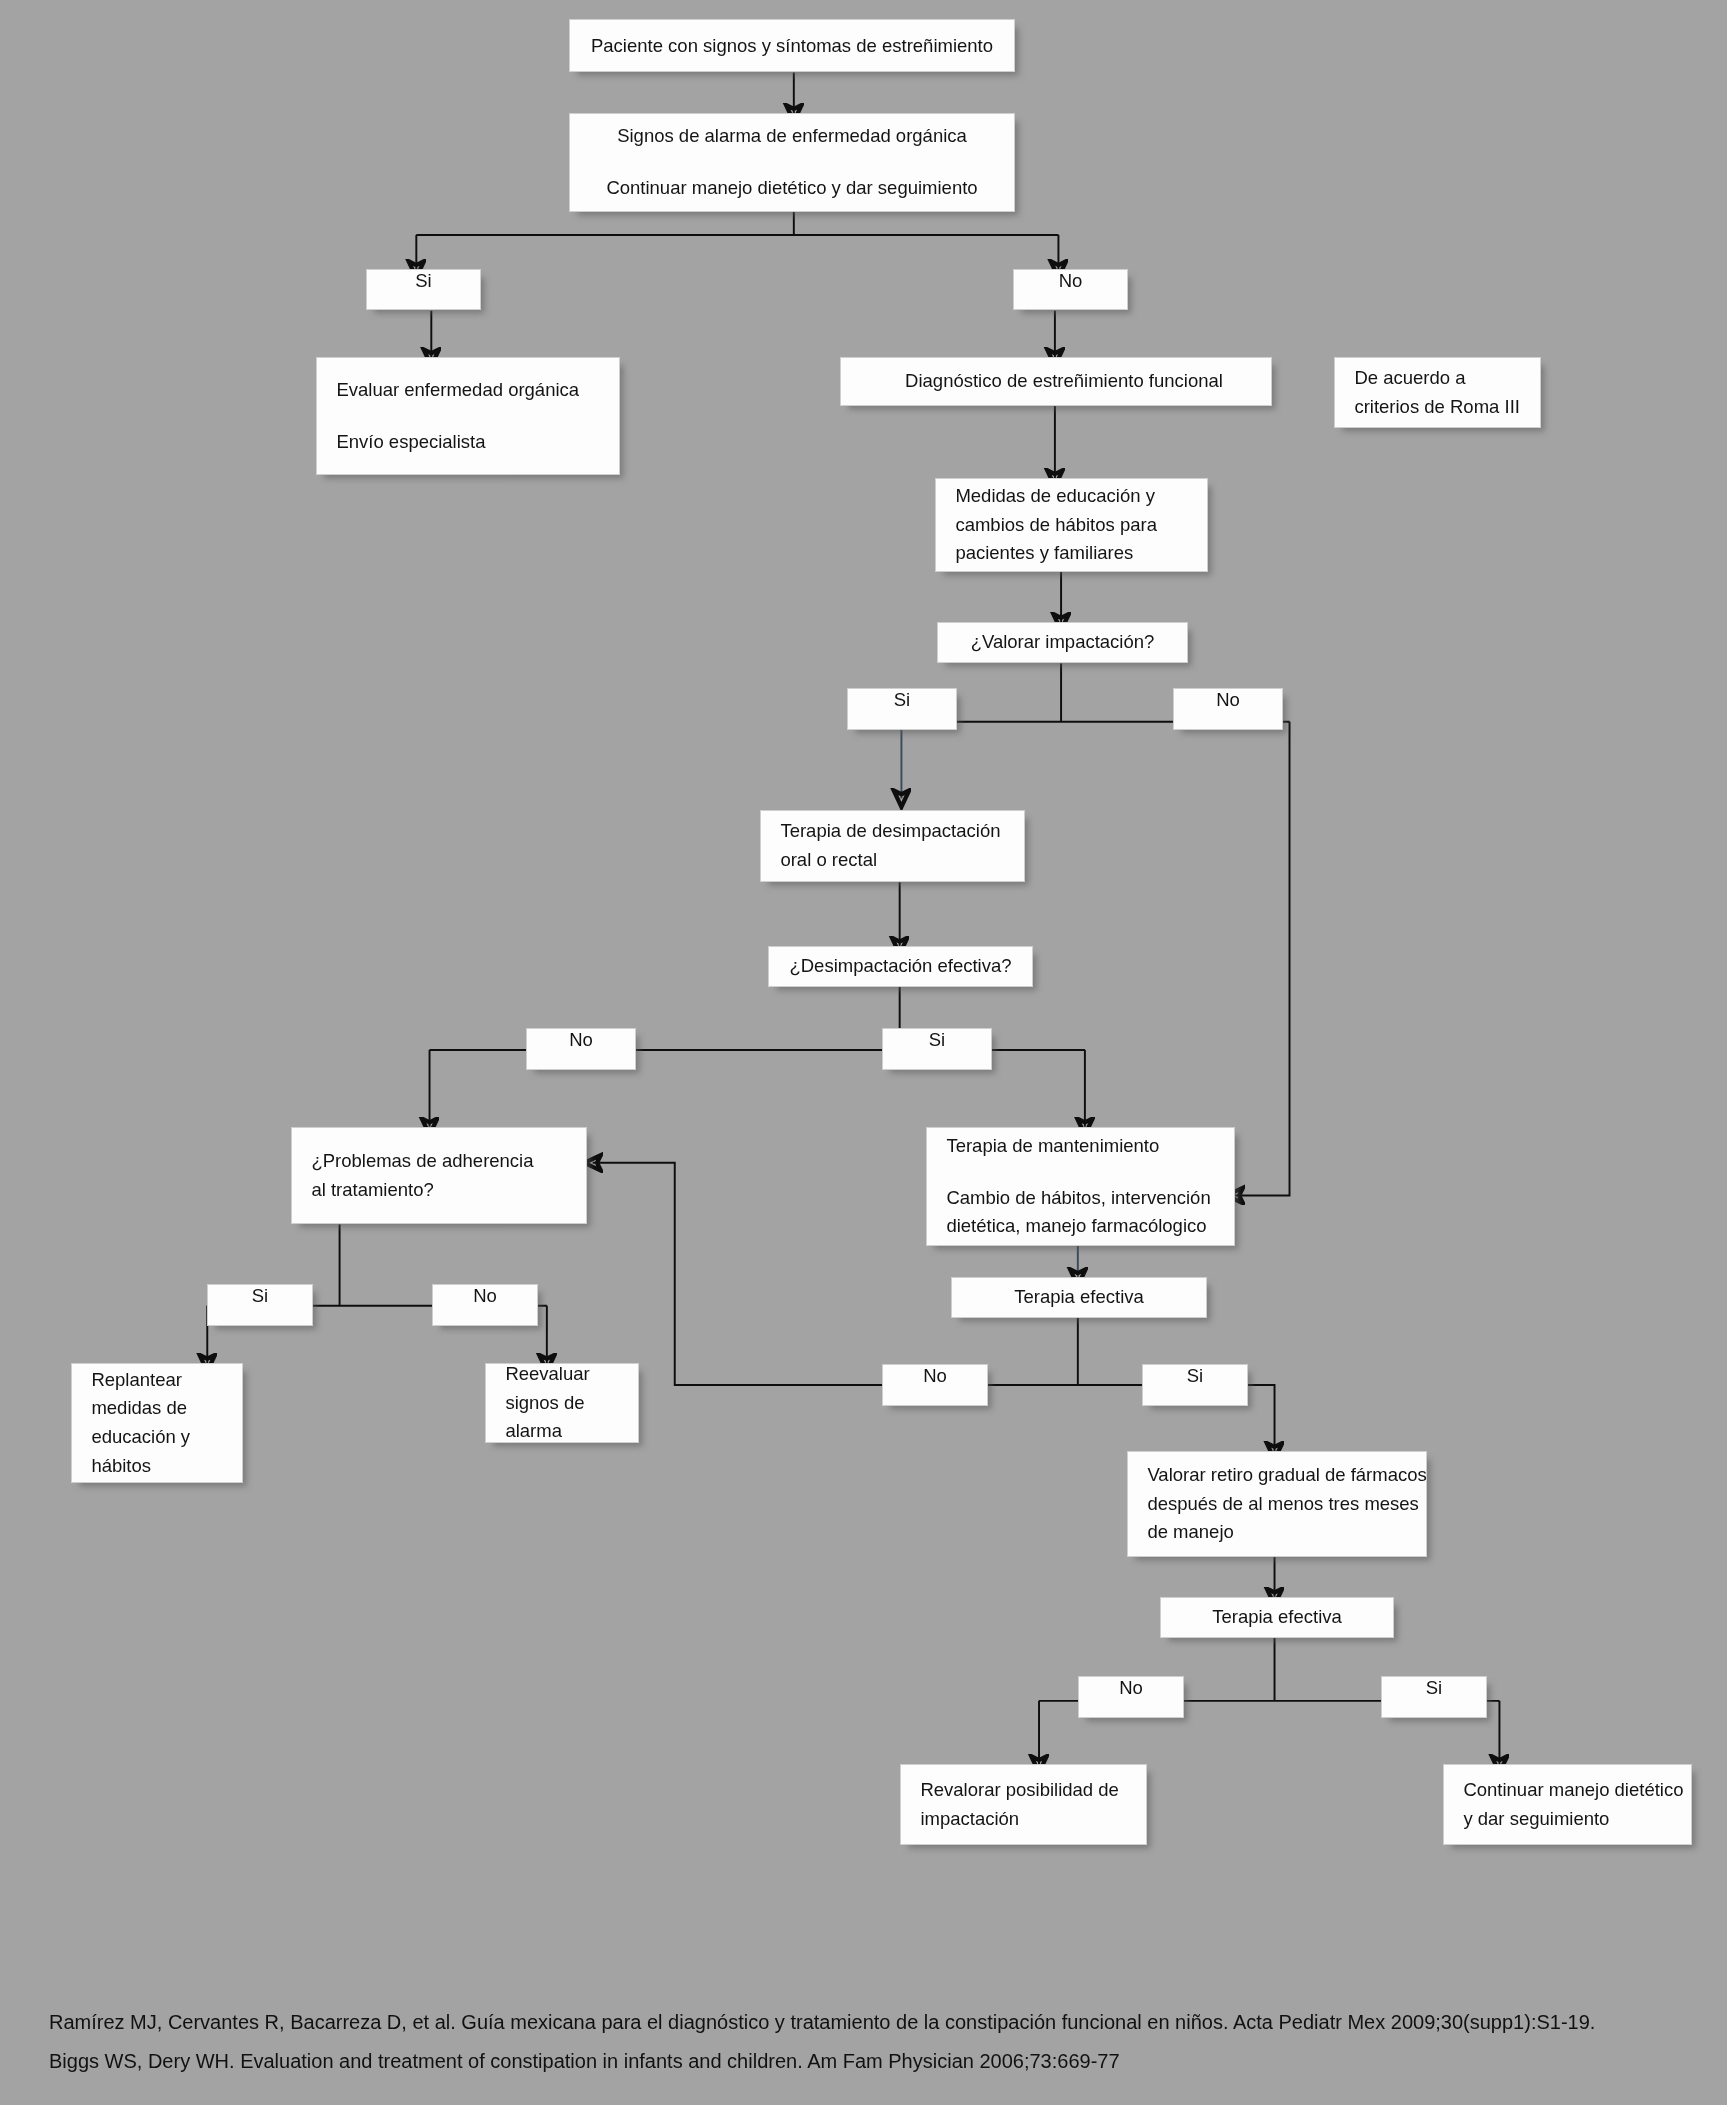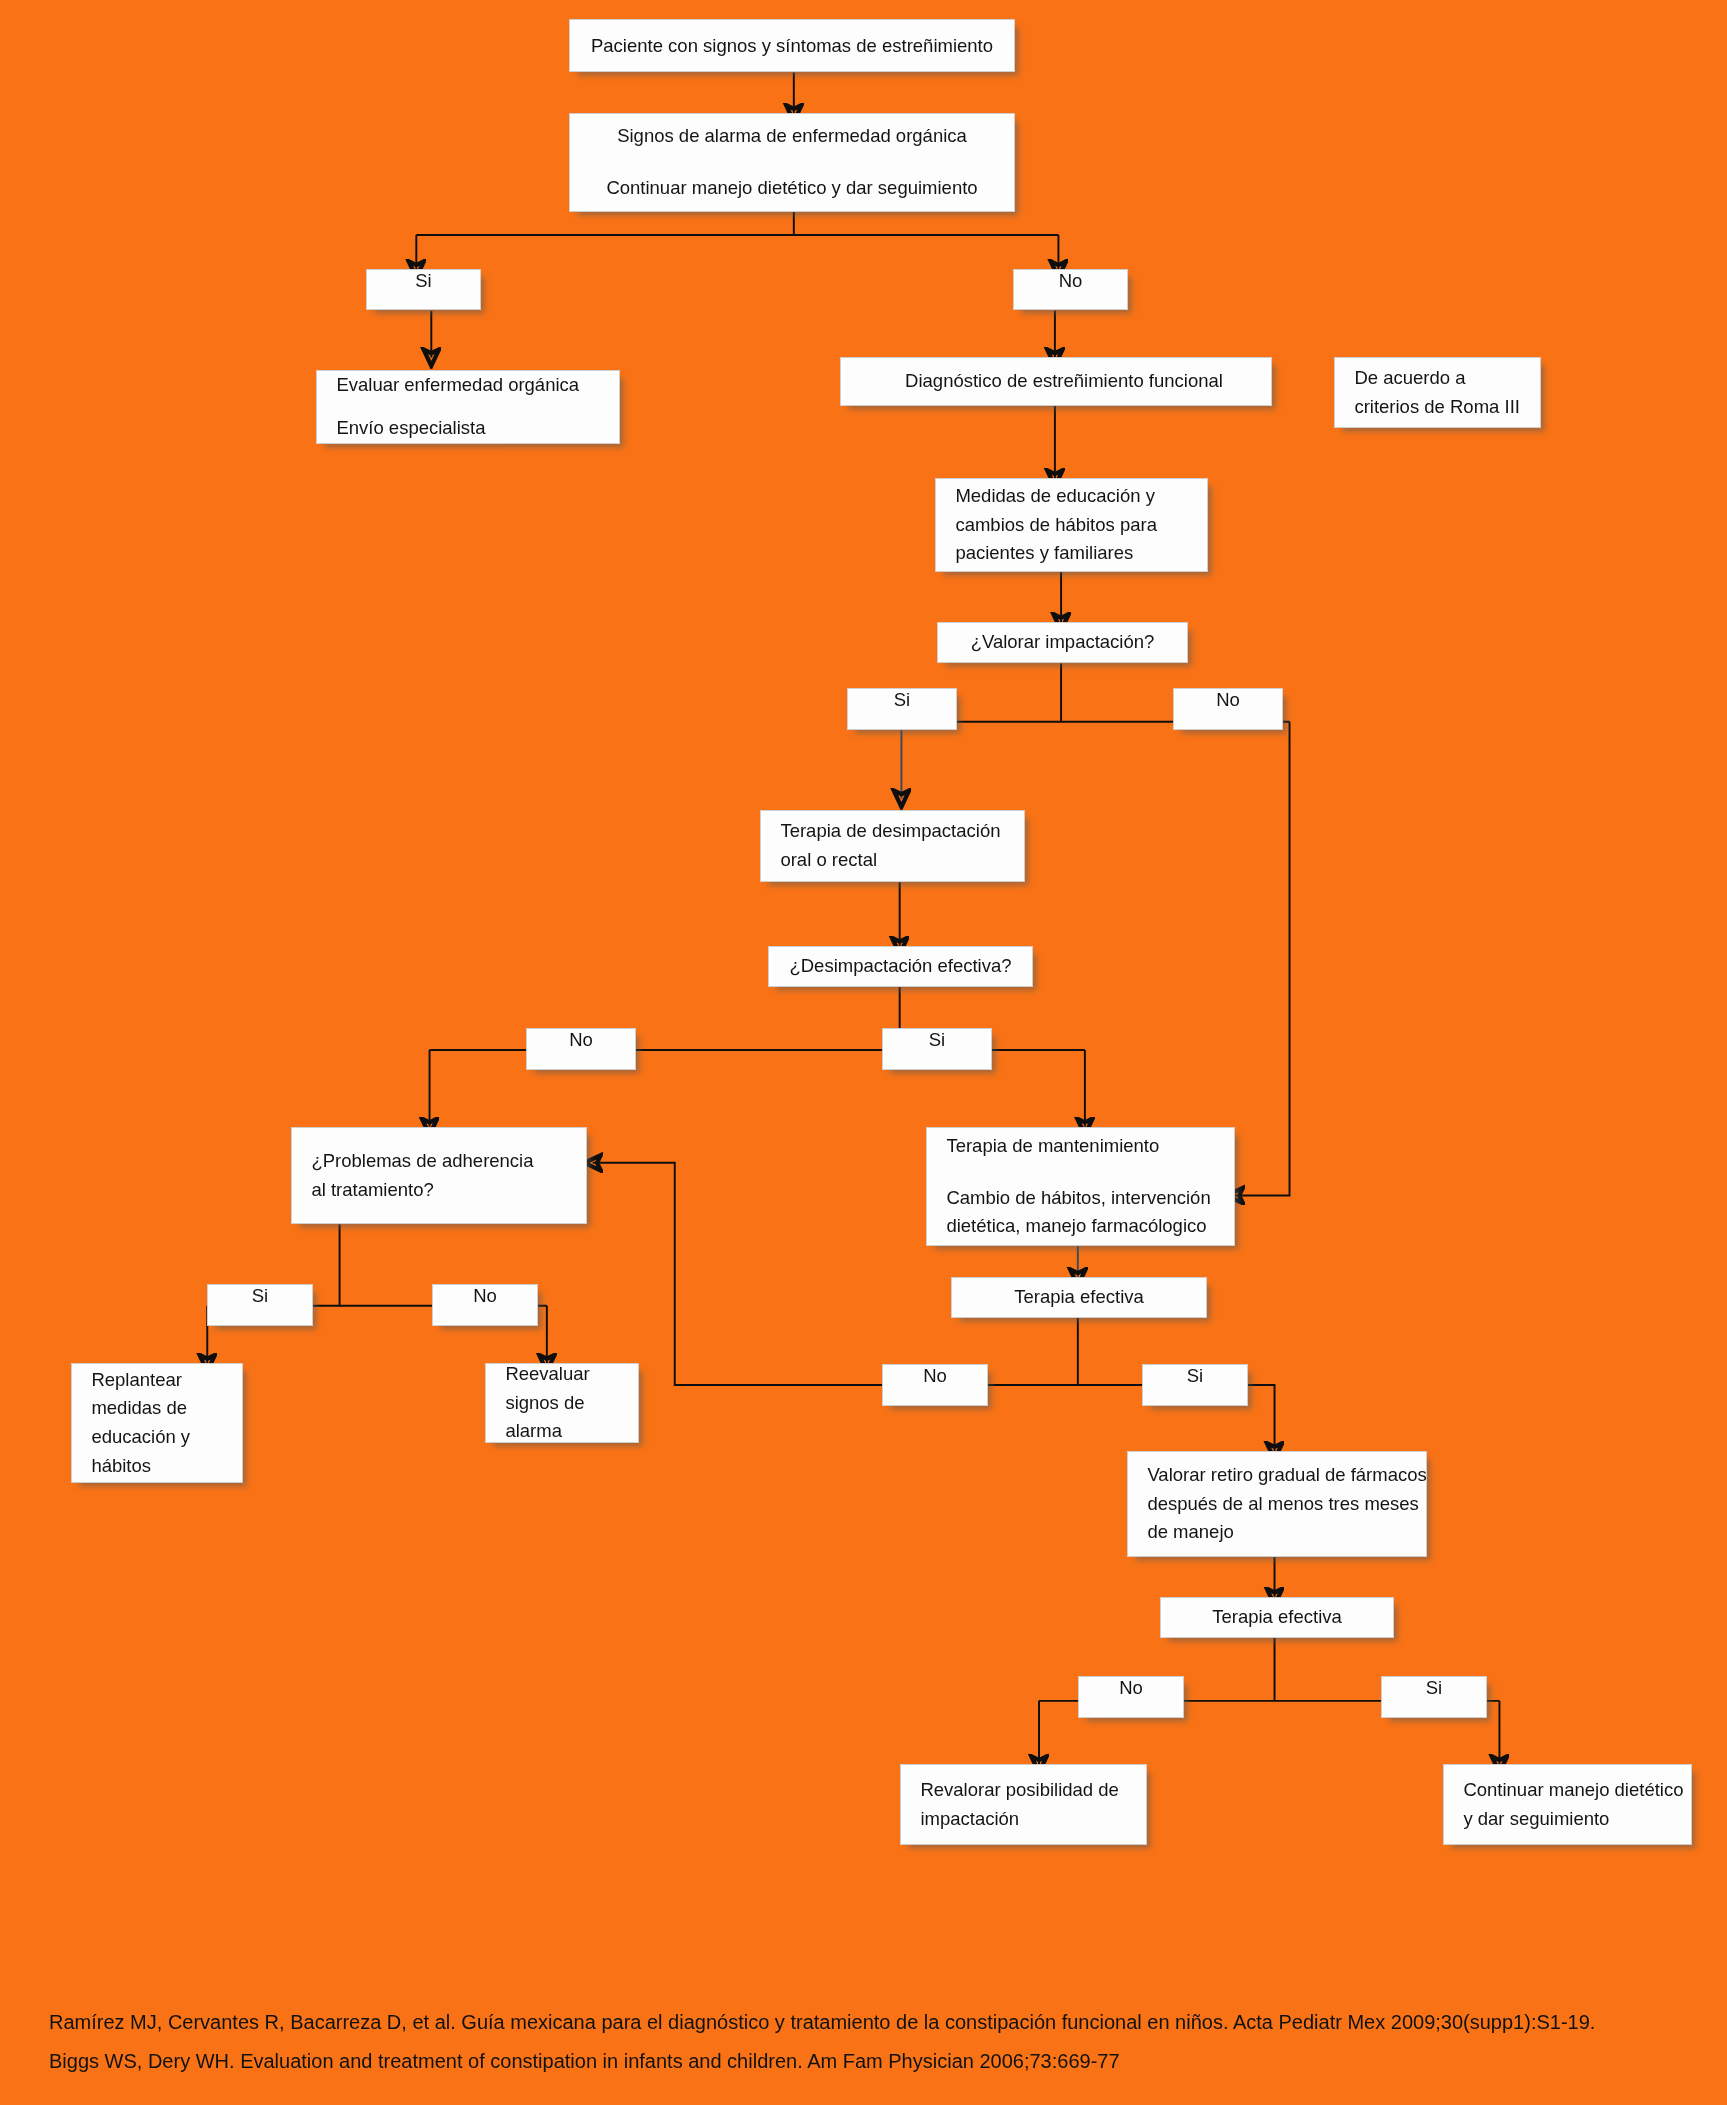--- a/index.html
+++ b/index.html
@@ -9,21 +9,21 @@
     background: #ffffff;
   }
   body {
     font-family: "Liberation Sans", sans-serif;
     color: #1a1a1a;
   }
   #page {
     position: relative;
     width: 1727px;
     height: 2106px;
-    background: #f97316;
+    background: #a3a3a3;
     overflow: hidden;
   }
   
   .node {
     position: absolute;
     box-sizing: border-box;
     background: #fdfdfd;
     border: 0.9px solid #cfcfcf;
     box-shadow: 6.2px 6.2px 6.2px -1.8px rgba(90,90,90,0.55);
     display: flex;
@@ -153,21 +153,21 @@
   </div>
 
   <div class="chip" style="left:366px; top:269px; width:115px; height:41px;">
     <span>Si</span>
   </div>
 
   <div class="chip" style="left:1013px; top:269px; width:115px; height:41px;">
     <span>No</span>
   </div>
 
-  <div class="node left pad-l" style="left:316px; top:357px; width:304px; height:74px;margin-top:13px;">
+  <div class="node left pad-l" style="left:316px; top:357px; width:304px; height:118px;">
     <span class="line">Evaluar enfermedad orgánica</span>
     <span class="gap"></span>
     <span class="line">Envío especialista</span>
   </div>
 
   <div class="node center" style="left:840px; top:357px; width:432px; height:49px;padding-left:16px;">
     <span class="line">Diagnóstico de estreñimiento funcional</span>
   </div>
 
   <div class="node left pad-l" style="left:1334px; top:357px; width:207px; height:71px;">

